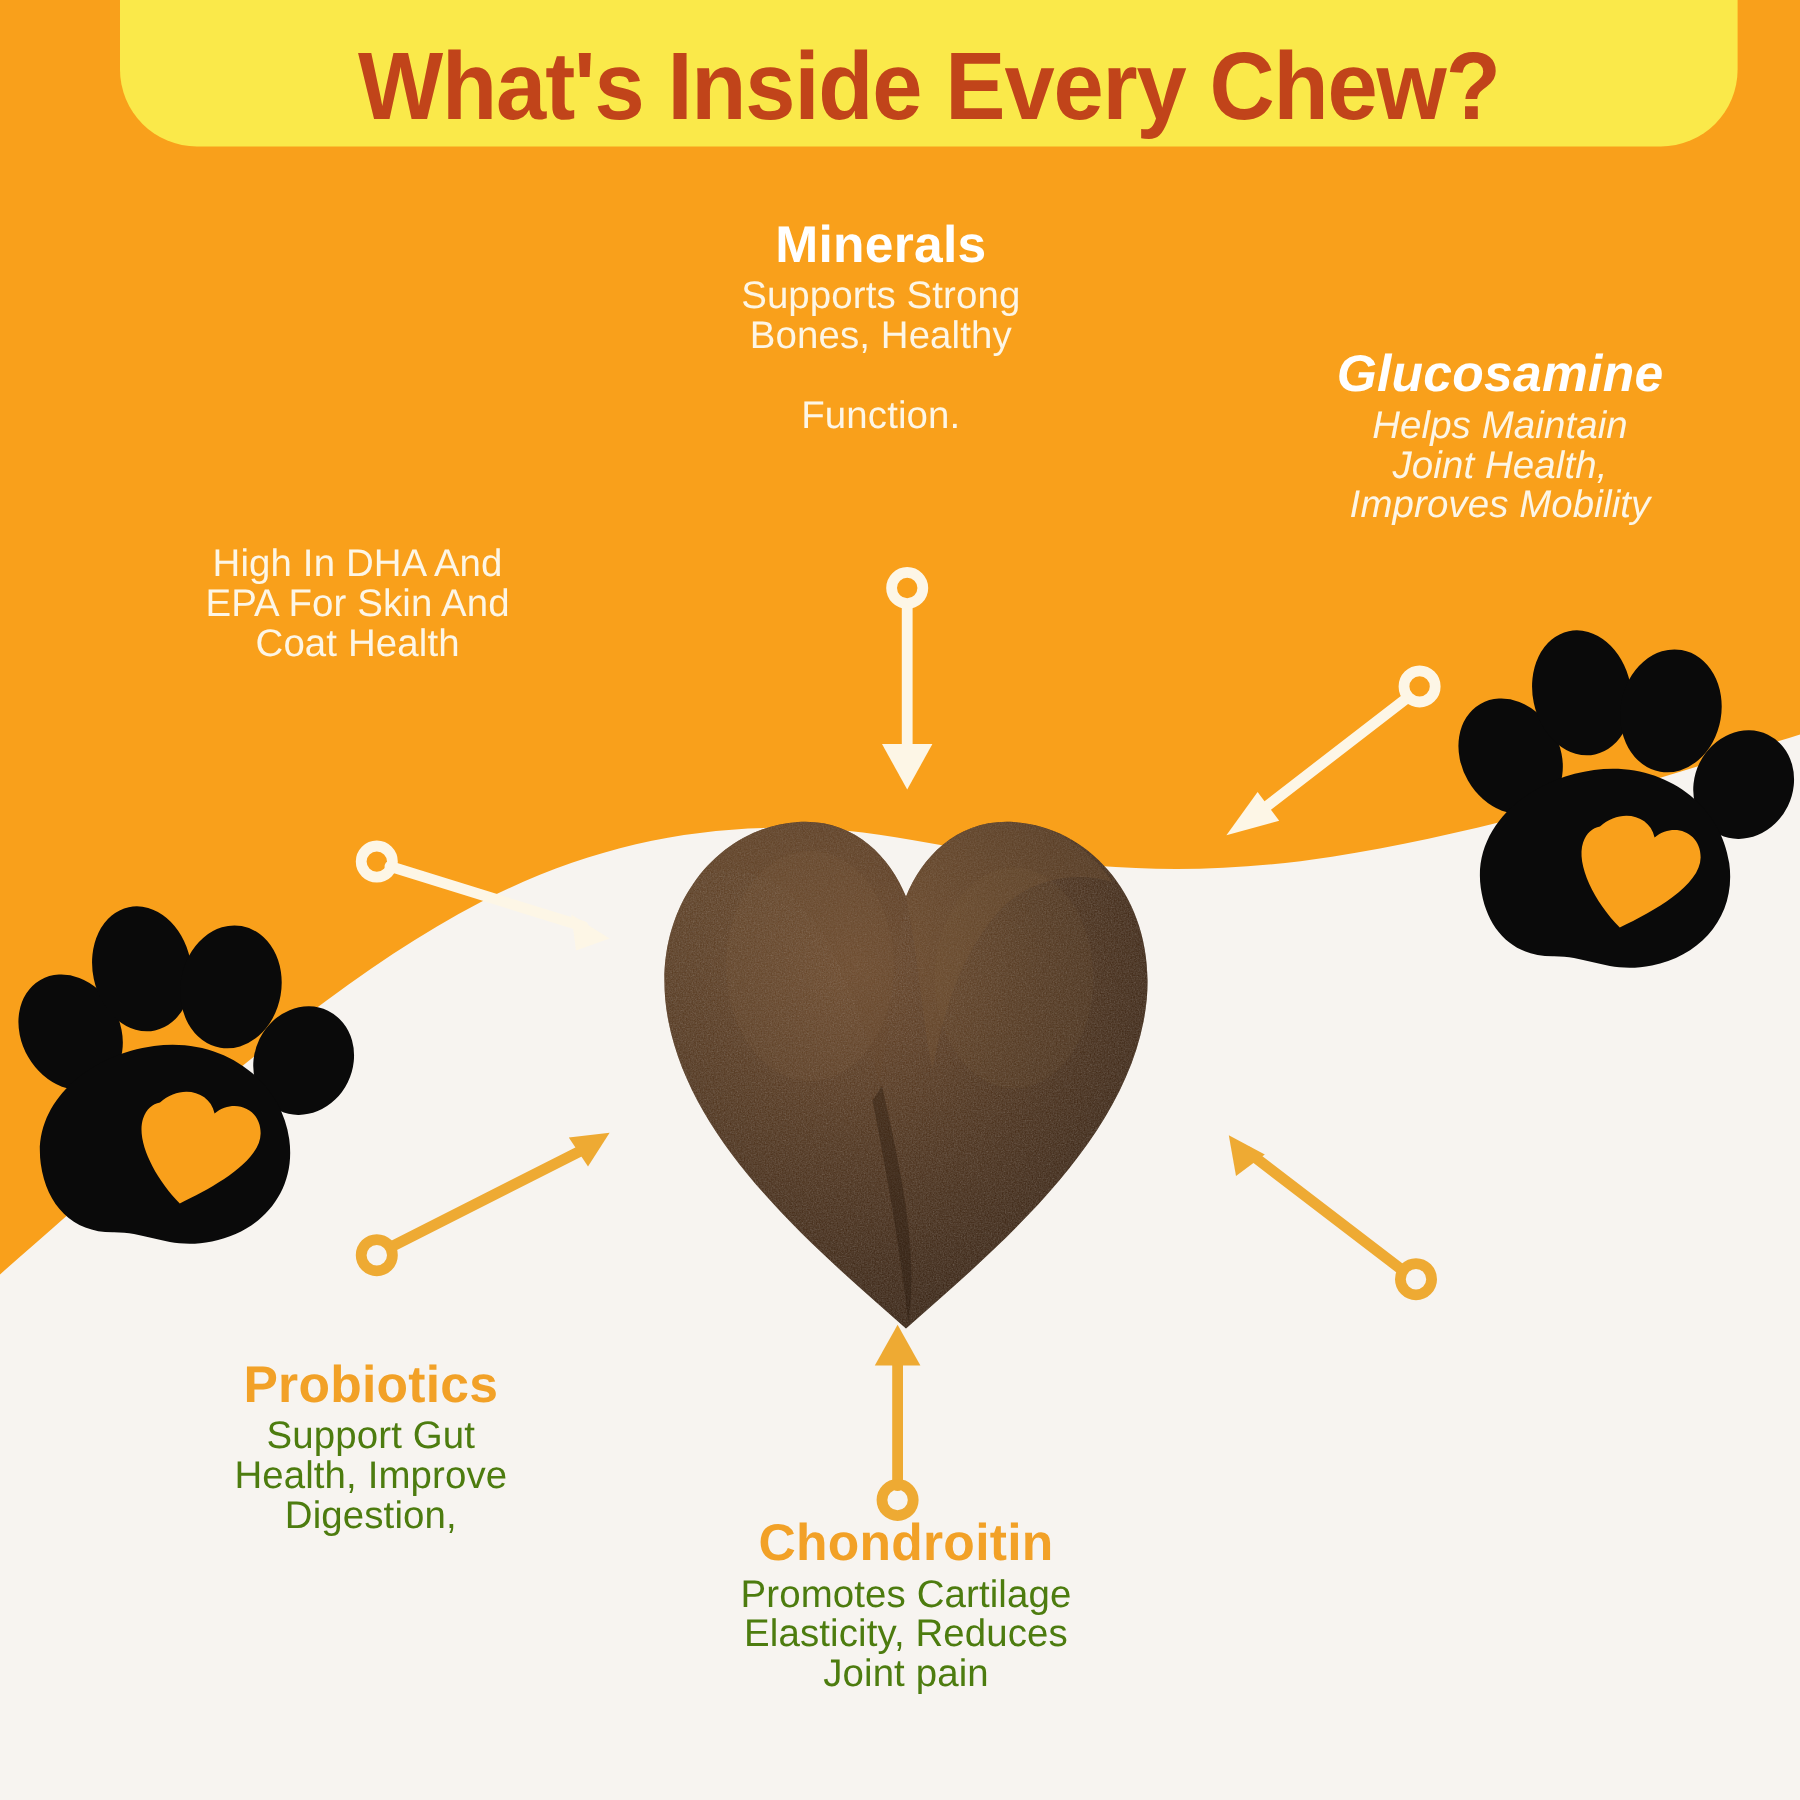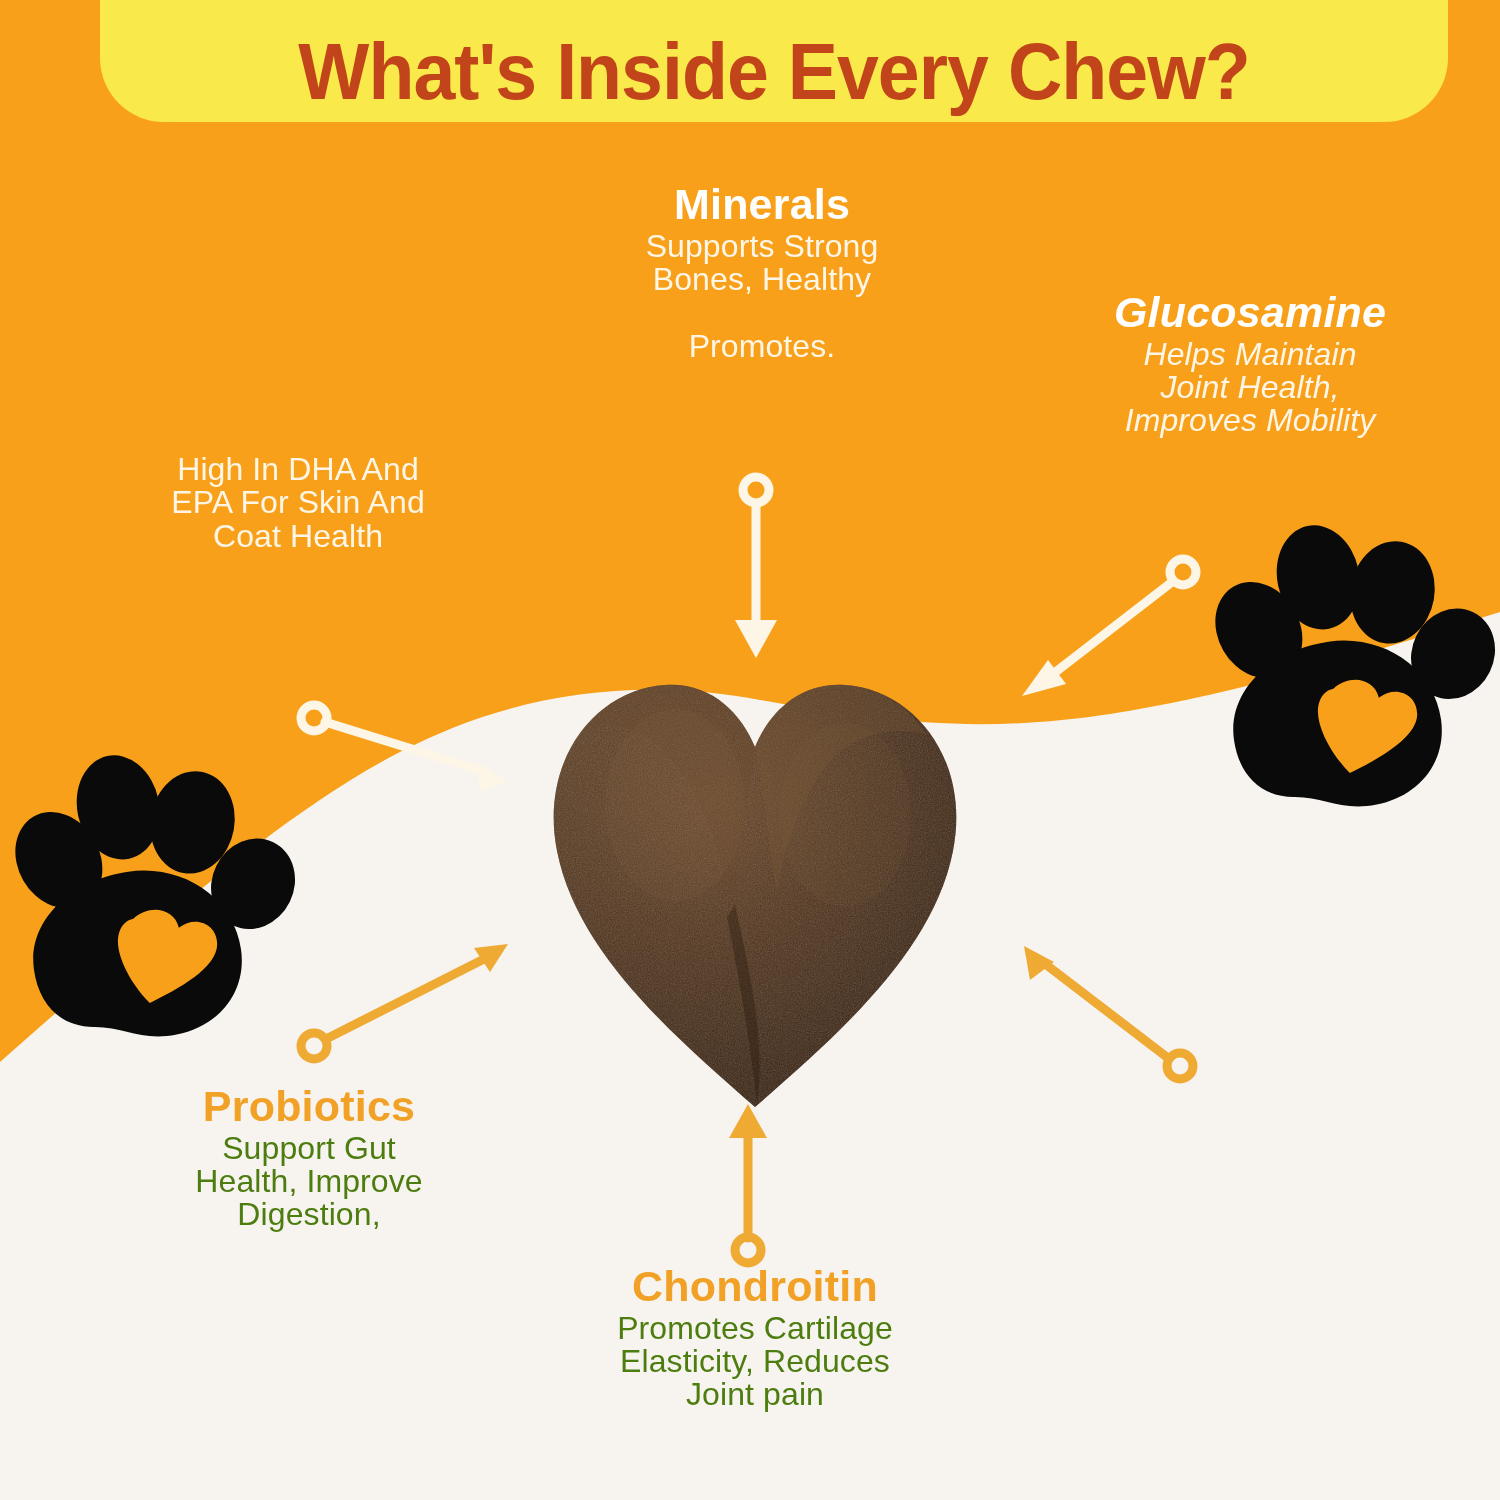--- a/index.html
+++ b/index.html
@@ -62,24 +62,24 @@
     font-weight: 350;
     display: block;
     letter-spacing: 0.1px;
   }
   .on-orange .c-title { color: #FFFFFF; }
   .on-orange .c-body  { color: #FDF6E6; }
   .on-cream  .c-title { color: #F2A127; }
   .on-cream  .c-body  { color: #4d7c0f; }
 
   
-  #callout-minerals     { left: 552px;  top: 182px;  width: 420px; }
+  #callout-minerals     { left: 524px;  top: 182px;  width: 420px; }
   #callout-glucosamine  { left: 1032px; top: 290px;  width: 436px; font-style: italic; }
   #callout-omega3       { left: 78px;   top: 453px;  width: 440px; }
-  #callout-probiotics   { left: 104px;  top: 1084px; width: 410px; }
+  #callout-probiotics   { left: 104px;  top: 1132px; width: 410px; }
   #callout-vitamin      { left: 952px;  top: 1082px; width: 486px; }
   #callout-chondroitin  { left: 516px;  top: 1264px; width: 478px; }
 
   
   #chew-wrap {
     position: absolute;
     left: 525px; top: 655px;
     width: 460px; height: 470px;
   }
   #chew-svg { width: 460px; height: 470px; display: block; }
@@ -237,21 +237,21 @@
       <path d="M748,1104 L729,1138 L767,1138 Z" fill="#EEAA33"></path>
     </g>
   </svg>
 
   <div class="callout on-orange" id="callout-minerals">
     <span class="c-title">Minerals</span>
     <span class="c-body">
       <span>Supports Strong</span><br>
       <span>Bones, Healthy</span><br>
       <br>
-      <span>Promotes.</span>
+      <span>Function.</span>
     </span>
   </div>
 
   <div class="callout on-orange" id="callout-glucosamine">
     <span class="c-title">Glucosamine</span>
     <span class="c-body">
       <span>Helps Maintain</span><br>
       <span>Joint Health,</span><br>
       <span>Improves Mobility</span>
     </span>

